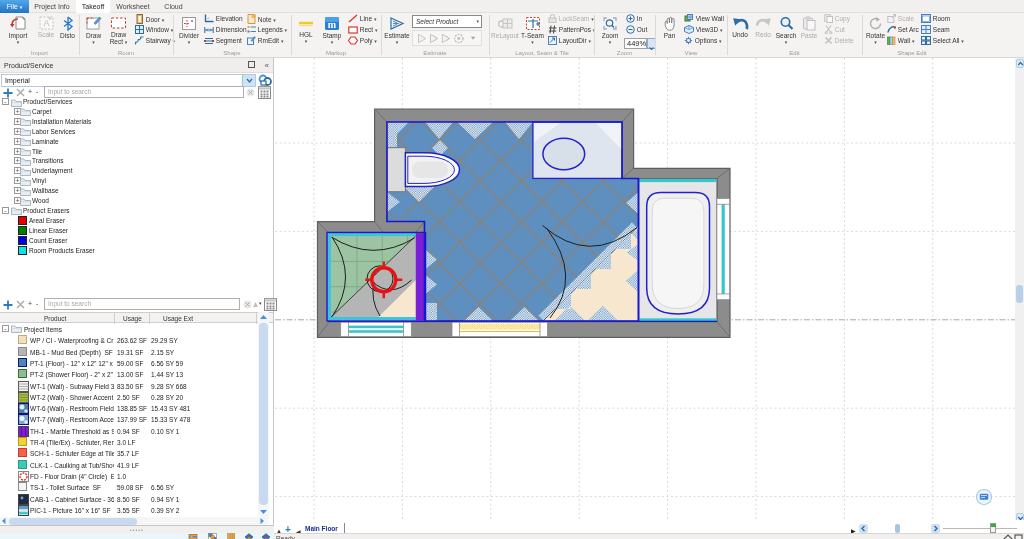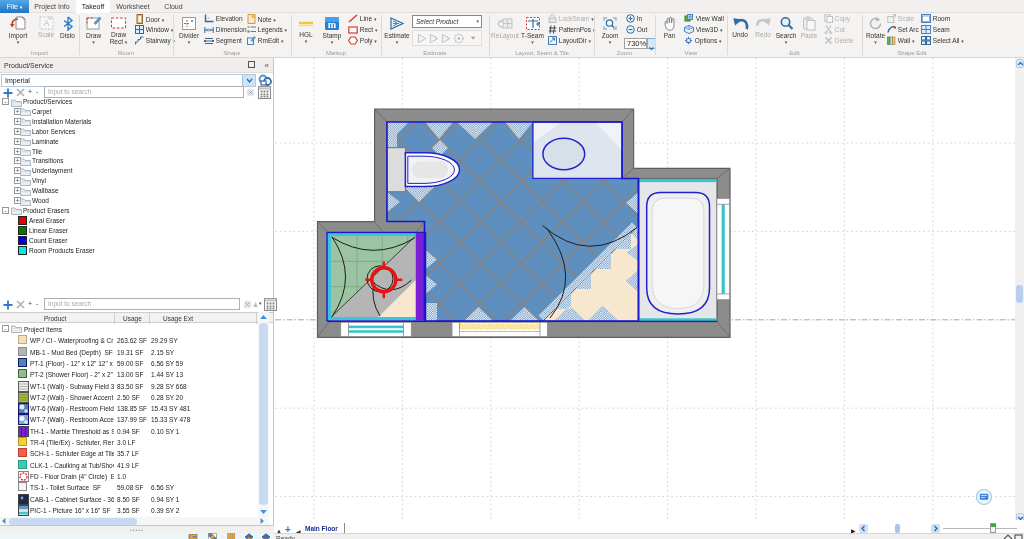--- a/index.html
+++ b/index.html
@@ -246,21 +246,21 @@
         <span class="da dab">▾</span>
     </div>
     <div class="sbtn" style="left:626px;top:0.5px;"><svg width="9" height="9" viewBox="0 0 9 9">
           <circle cx="4.5" cy="4.5" r="3.8" fill="#eaf2fa" stroke="#2e6da4"></circle>
           <path d="M4.5,2.5 V6.5 M2.5,4.5 H6.5" stroke="#2e6da4"></path>
         </svg> In</div>
     <div class="sbtn" style="left:626px;top:11.6px;"><svg width="9" height="9" viewBox="0 0 9 9">
           <circle cx="4.5" cy="4.5" r="3.8" fill="#eaf2fa" stroke="#2e6da4"></circle>
           <path d="M2.5,4.5 H6.5" stroke="#2e6da4"></path>
         </svg> Out</div>
-    <div style="position:absolute;left:624px;top:25px;width:23px;height:11px;background:#fff;border:1px solid #a0a0a0;font-size:7.5px;color:#222;line-height:9px;padding-left:2px;">730%</div>
+    <div style="position:absolute;left:624px;top:25px;width:23px;height:11px;background:#fff;border:1px solid #a0a0a0;font-size:7.5px;color:#222;line-height:9px;padding-left:2px;">449%</div>
     <div style="position:absolute;left:647px;top:25px;width:9px;height:11px;background:#d6e6f6;border:1px solid #8aafd4;"><svg width="7" height="9" viewBox="0 0 7 9">
           <path d="M1.5,3.5 l2,2 l2,-2" fill="none" stroke="#2e6da4" stroke-width="1.2"></path>
         </svg></div>
     <div class="glabel" style="left:594px;width:61px;">Zoom</div>
     <div class="gsep" style="left:655px;"></div>
 
     <div class="bigbtn" style="left:658px;width:23px;">
       <svg class="bi" width="16" height="15" viewBox="0 0 16 15">
           <path d="M3.2,9.5 L3.2,6 A1,1 0 0 1 5,5.6 L5.2,7.5 L5.2,3 A1.05,1.05 0 0 1 7.2,2.9 L7.4,6.8 L7.6,1.9 A1,1 0 0 1 9.5,2 L9.6,7 L10.2,3.2 A0.95,0.95 0 0 1 12.1,3.5 L12,9 C12,12.5 10.5,14.2 7.8,14.2 C5.5,14.2 4.4,13 3.2,9.5 Z" fill="#fdfdfd" stroke="#7a7a7a" stroke-width="0.9"></path>
         </svg>

